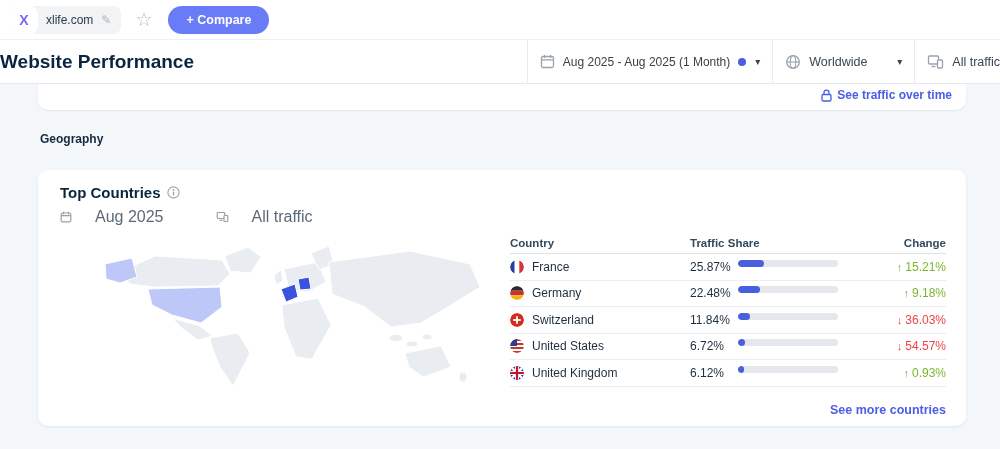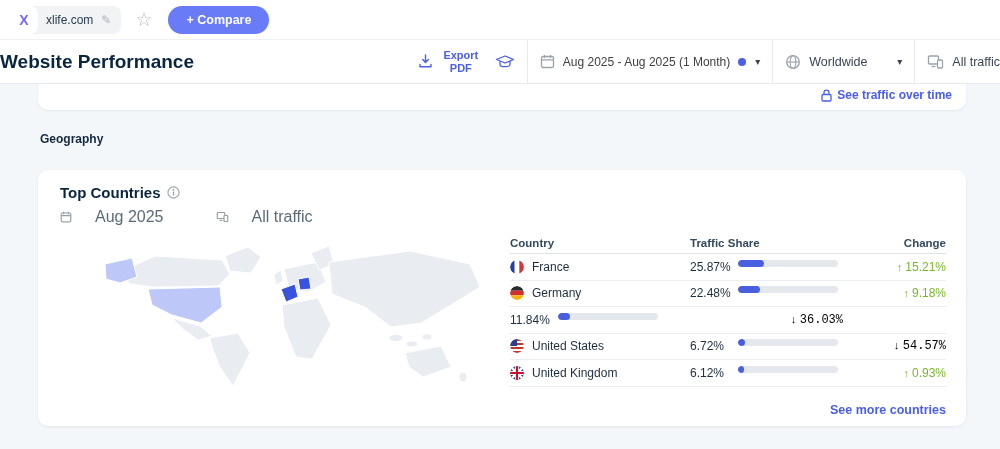--- a/index.html
+++ b/index.html
@@ -87,21 +87,21 @@
   .t-head .col-change { text-align:right; }
   .t-row { height:26.5px; border-bottom:1px solid #ebeef1; }
   .cell-country { display:flex; align-items:center; gap:8px; font-size:12px; color:#1d2e3e;text-align:center; }
   .flag { width:14px; height:14px; border-radius:50%; overflow:hidden; flex:0 0 14px; }
   .cell-share { display:flex; align-items:flex-start; }
   .share-text { font-size:12px; color:#1d2e3e; width:48px; }
   .bar-track { width:100px; height:7px; border-radius:4px; background:#e4e7eb; overflow:hidden; }
   .bar-fill { height:100%; border-radius:4px; background:#4a5fe0; }
   .cell-change { text-align:right; font-size:12px; white-space:nowrap; }
   .cell-change.up { color:#7ab62b; }
-  .cell-change.down { color:#000000;font-family:Liberation Mono, monospace; }
+  .cell-change.down { color:#ef4444; }
   .cell-change .arrow { font-size:11px; margin-right:3px; }
   .more-link {
     position:absolute; right:20px; bottom:9px;
     font-size:12.5px; font-weight:700; color:#4b5ee4; cursor:pointer;
   }
   svg { display:block; }
 </style>
 </head>
 <body>
 
@@ -113,36 +113,20 @@
     <span class="site-domain">xlife.com</span>
     <span class="edit-icon">✎</span>
   </div>
   <span class="star-icon">☆</span>
   <button class="compare-btn">+ Compare</button>
 </div>
 
 <div class="page-header">
   <div class="page-title">Website Performance</div>
 
-  <div class="hdr-seg">
-    <div class="export-pdf">
-      <span class="icon-blue">
-        <svg width="15" height="15" viewBox="0 0 15 15">
-            <path d="M7.5 1v7M4.7 5.6 7.5 8.4l2.8-2.8M2 10.5v2.3h11v-2.3" fill="none" stroke="#4b5ee4" stroke-width="1.4" stroke-linecap="round" stroke-linejoin="round"></path>
-          </svg>
-      </span>
-      <span class="export-label">Export PDF</span>
-    </div>
-    <span class="cap-icon">
-      <svg width="20" height="16" viewBox="0 0 20 16">
-          <path d="M10 2 1.5 5.5 10 9l8.5-3.5Z" fill="none" stroke="#4b5ee4" stroke-width="1.3" stroke-linejoin="round"></path>
-          <path d="M5 7.2v3.2c0 1.2 2.2 2.2 5 2.2s5-1 5-2.2V7.2" fill="none" stroke="#4b5ee4" stroke-width="1.3"></path>
-        </svg>
-    </span>
-  </div>
 
   <div class="hdr-seg bordered">
     <span>
       <svg width="15" height="15" viewBox="0 0 15 15">
           <rect x="1.5" y="2.5" width="12" height="11" rx="1.5" fill="none" stroke="#9aa3ac" stroke-width="1.3"></rect>
           <path d="M1.5 5.8h12M4.5 1v3M10.5 1v3" stroke="#9aa3ac" stroke-width="1.3"></path>
         </svg>
     </span>
     <span class="hdr-text">Aug 2025 - Aug 2025 (1 Month)</span>
     <span class="blue-dot"></span>
@@ -295,20 +279,30 @@
       <div class="cell-share">
         <span class="share-text">22.48%</span>
         <span class="bar-track">
             <span class="bar-fill" style="display: block; width: 22.48%;"></span>
           </span>
       </div>
       <div class="cell-change up"><span class="arrow">↑</span><span>9.18%</span></div>
     </div>
 
     <div class="t-row">
+      <div class="cell-country">
+        <span class="flag">
+          <svg width="14" height="14" viewBox="0 0 14 14">
+              <circle cx="7" cy="7" r="7" fill="#d52b1e"></circle>
+              <rect x="6.1" y="3.2" width="1.8" height="7.6" fill="#fff"></rect>
+              <rect x="3.2" y="6.1" width="7.6" height="1.8" fill="#fff"></rect>
+            </svg>
+        </span>
+        <span>Switzerland</span>
+      </div>
       <div class="cell-share">
         <span class="share-text">11.84%</span>
         <span class="bar-track">
             <span class="bar-fill" style="display: block; width: 11.84%;"></span>
           </span>
       </div>
       <div class="cell-change down"><span class="arrow">↓</span><span>36.03%</span></div>
     </div>
 
     <div class="t-row">

